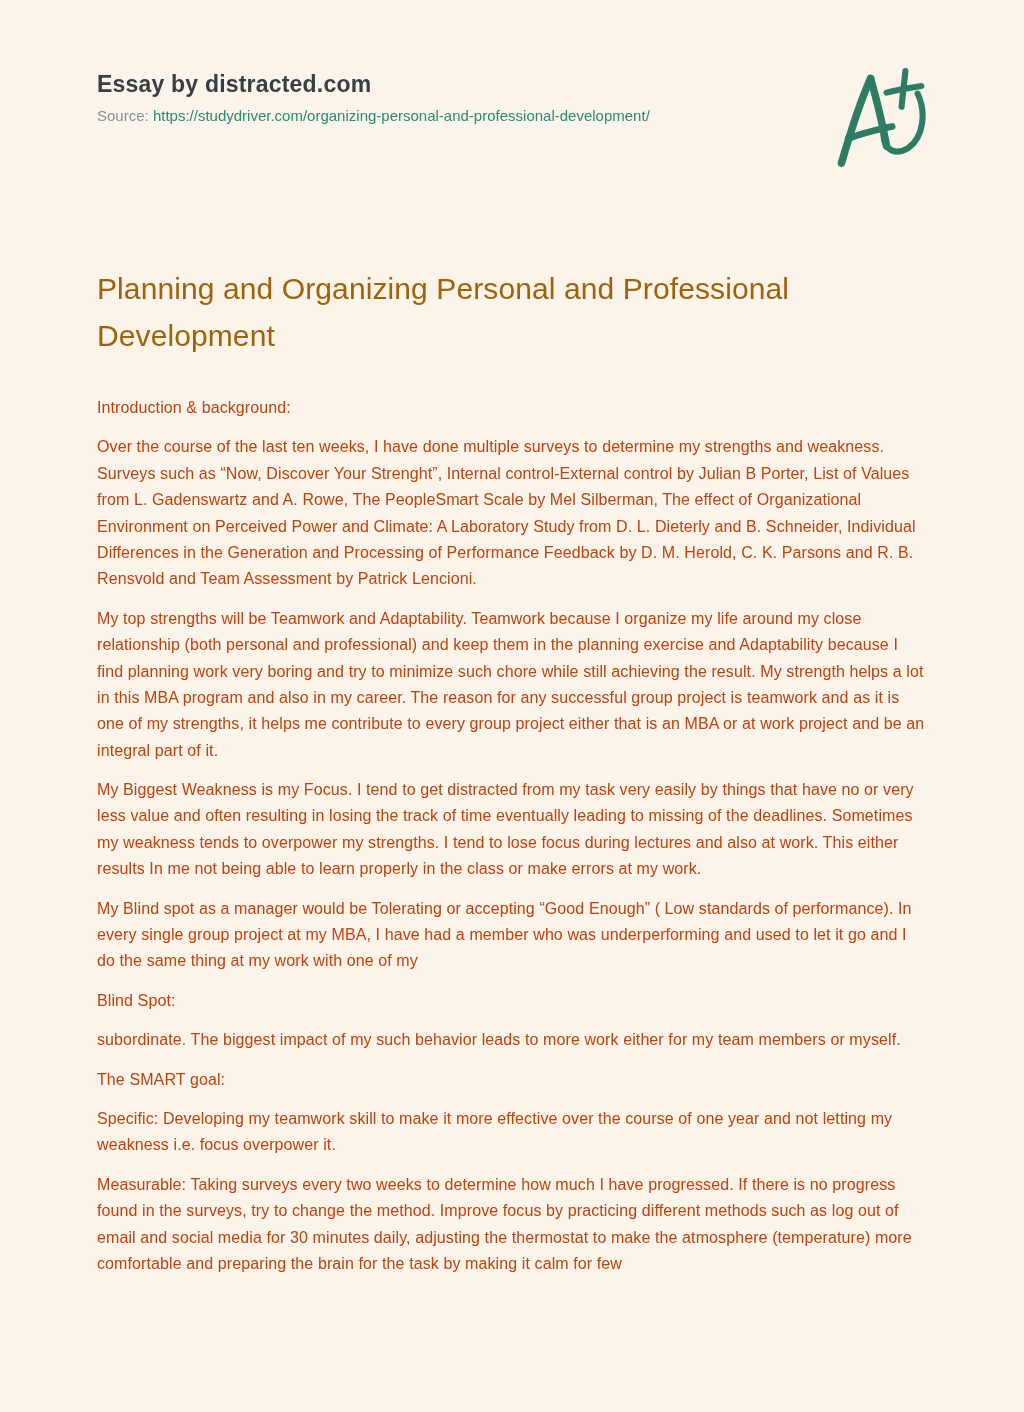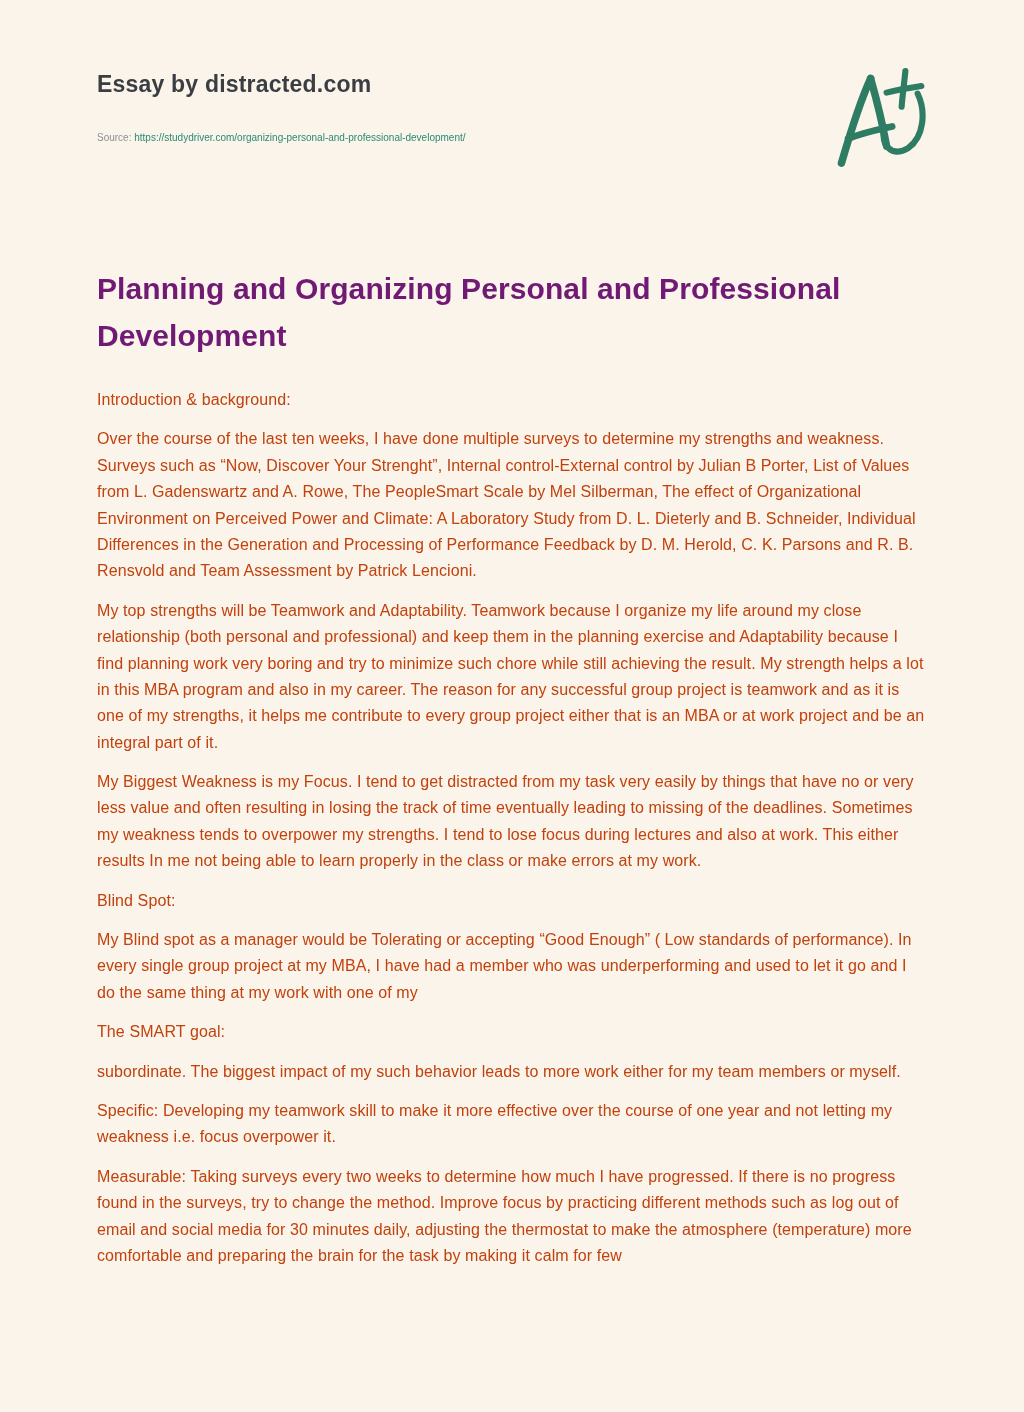--- a/index.html
+++ b/index.html
@@ -22,41 +22,41 @@
   }
   .header-left { padding-top: 6px; }
   .header-title {
     font-size: 23px;
     font-weight: 700;
     color: #3a3d42;
     letter-spacing: 0.2px;
     line-height: 1.3;
   }
   .source-line {
-    margin-top: 31px;
-    font-size: 10px;
+    margin-top: 5px;
+    font-size: 15px;
     line-height: 1.4;
     text-align: center;
   }
   .source-label { color: #8f9094; }
   .source-link {
     color: #2b8a72;
     text-decoration: none;
   }
   .logo { width: 94px; height: 104px; flex: 0 0 auto; margin-top: 2px; }
   .logo svg { width: 100%; height: 100%; display: block; }
   
   .article { margin-top: 96px; }
   .article-title {
     font-size: 30px;
-    font-weight: 700;
-    color: #701a75;
+    font-weight: 400;
+    color: #a16207;
     line-height: 1.55;
     max-width: 840px;
-    margin-bottom: 28px;
+    margin-bottom: 36px;
     letter-spacing: 0.1px;
   }
   .article p {
     font-size: 16px;
     line-height: 1.65;
     color: #c2410c;
     max-width: 832px;
     margin-bottom: 13px;
     letter-spacing: 0.1px;
   }
@@ -93,21 +93,21 @@
     </div>
   </div>
 
   <div class="article">
     <h1 class="article-title">Planning and Organizing Personal and Professional Development</h1>
 
     <p>Introduction &amp; background:</p>
     <p>Over the course of the last ten weeks, I have done multiple surveys to determine my strengths and weakness. Surveys such as “Now, Discover Your Strenght”, Internal control-External control by Julian B Porter, List of Values from L. Gadenswartz and A. Rowe, The PeopleSmart Scale by Mel Silberman, The effect of Organizational Environment on Perceived Power and Climate: A Laboratory Study from D. L. Dieterly and B. Schneider, Individual Differences in the Generation and Processing of Performance Feedback by D. M. Herold, C. K. Parsons and R. B. Rensvold and Team Assessment by Patrick Lencioni.</p>
     <p>My top strengths will be Teamwork and Adaptability. Teamwork because I organize my life around my close relationship (both personal and professional) and keep them in the planning exercise and Adaptability because I find planning work very boring and try to minimize such chore while still achieving the result. My strength helps a lot in this MBA program and also in my career. The reason for any successful group project is teamwork and as it is one of my strengths, it helps me contribute to every group project either that is an MBA or at work project and be an integral part of it.</p>
     <p>My Biggest Weakness is my Focus. I tend to get distracted from my task very easily by things that have no or very less value and often resulting in losing the track of time eventually leading to missing of the deadlines. Sometimes my weakness tends to overpower my strengths. I tend to lose focus during lectures and also at work. This either results In me not being able to learn properly in the class or make errors at my work.</p>
+    <p>My Blind spot as a manager would be Tolerating or accepting “Good Enough” ( Low standards of performance). In every single group project at my MBA, I have had a member who was underperforming and used to let it go and I do the same thing at my work with one of my</p>
     <p>Blind Spot:</p>
-    <p>My Blind spot as a manager would be Tolerating or accepting “Good Enough” ( Low standards of performance). In every single group project at my MBA, I have had a member who was underperforming and used to let it go and I do the same thing at my work with one of my</p>
+    <p>subordinate. The biggest impact of my such behavior leads to more work either for my team members or myself.</p>
     <p>The SMART goal:</p>
-    <p>subordinate. The biggest impact of my such behavior leads to more work either for my team members or myself.</p>
     <p>Specific: Developing my teamwork skill to make it more effective over the course of one year and not letting my weakness i.e. focus overpower it.</p>
     <p>Measurable: Taking surveys every two weeks to determine how much I have progressed. If there is no progress found in the surveys, try to change the method. Improve focus by practicing different methods such as log out of email and social media for 30 minutes daily, adjusting the thermostat to make the atmosphere (temperature) more comfortable and preparing the brain for the task by making it calm for few</p>
   </div>
 
 </div>
 
 </body></html>

